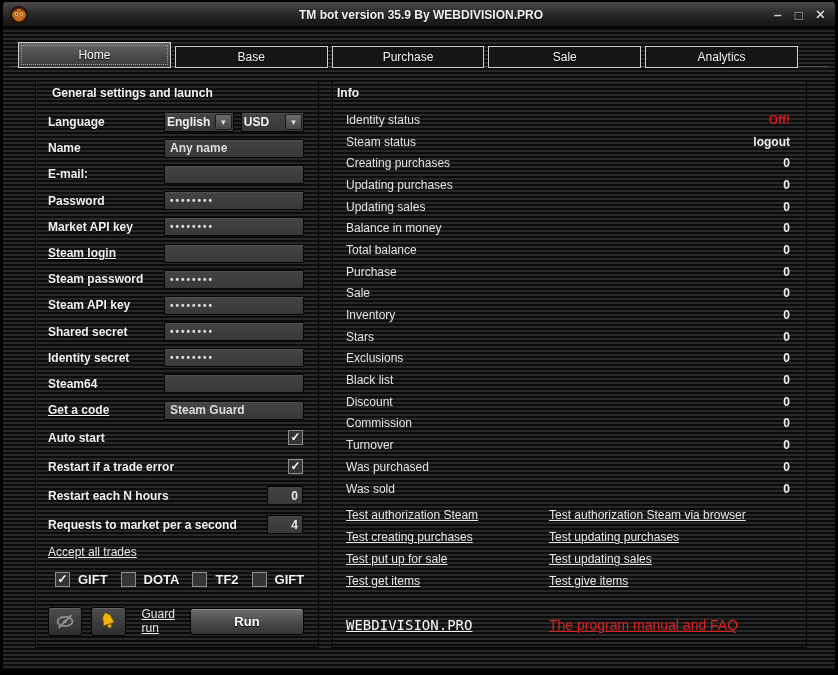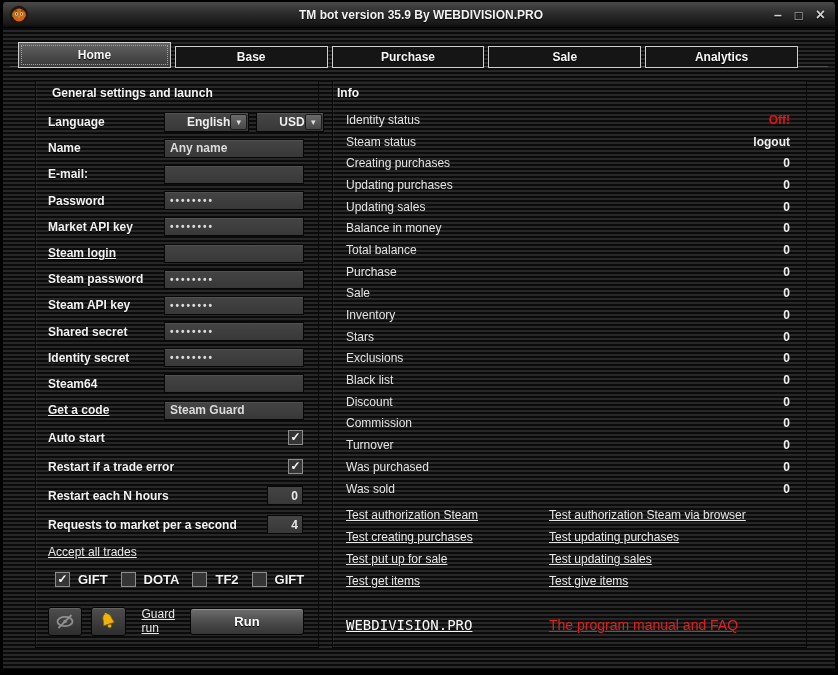--- a/index.html
+++ b/index.html
@@ -22,21 +22,21 @@
   .wcontrols{position:absolute;right:10px;top:0;height:26px;display:flex;align-items:center;gap:13px;z-index:2;}
   .wbtn{color:#cfcfcf;font-weight:bold;cursor:default;line-height:1;text-shadow:0 1px 1px #000;}
   .wbtn.min{font-size:14px;}
   .wbtn.max{font-size:13px;}
   .wbtn.close{font-size:16px;}
   
   .tabline{position:absolute;left:7px;right:7px;top:64px;height:1px;background:#6f6f6f;opacity:.55;}
   .tabbar{position:absolute;left:15px;top:40px;width:780px;height:26px;display:flex;align-items:flex-end;gap:4px;}
   .tab{
     flex:1;height:22px;display:flex;align-items:center;justify-content:center;
-    background:#151515;border:1px solid #cfcfcf;font-size:12px;font-weight:bold;color:#f5f5f5;
+    background:#151515;border:1px solid #cfcfcf;font-size:12px;font-weight:normal;color:#f5f5f5;
     cursor:default;position:relative;text-shadow:0 1px 1px #000;
   }
   .tab.active{height:26px;background:linear-gradient(#646464,#474747 60%,#3b3b3b);}
   .tab.active::after{content:"";position:absolute;inset:2px;border:1px dotted #d89e1b;}
   
   .panel{position:absolute;border:1px solid #060606;box-shadow:inset 1px 1px 0 rgba(255,255,255,.05);}
   .panel-title{font-size:12px;font-weight:bold;color:#f5f5f5;padding:5px 0 0 8px;text-shadow:0 1px 1px #000;}
   .panel.left{left:32px;top:78px;width:284px;height:568px;padding:0 14px 0 12px;}
   .panel.right{left:329px;top:78px;width:475px;height:568px;}
   .panel.left .panel-title,.panel.right .panel-title{margin-left:-4px;}
@@ -48,21 +48,21 @@
   .input{
     flex:1;height:19px;border:1px solid #070707;color:#dcdcdc;font-family:"Liberation Sans",sans-serif;
     background:linear-gradient(#444,#383838);box-shadow:inset 0 1px 0 rgba(255,255,255,.07);
     font-size:12px;font-weight:bold;padding:0 5px;min-width:0;outline:none;
   }
   .input.pw{letter-spacing:2px;font-size:10px;}
   .combos{flex:1;display:flex;gap:7px;}
   .combo{flex:1.05;height:20px;border:1px solid #070707;background:linear-gradient(#454545,#383838);
     display:flex;align-items:center;box-shadow:inset 0 1px 0 rgba(255,255,255,.07);}
   .combo.second{flex:.95;}
-  .combo-text{flex:1;font-size:12px;font-weight:bold;color:#eee;padding-left:22px;}
+  .combo-text{flex:1;font-size:12px;font-weight:bold;color:#eee;padding-left:2px;}
   .combo-btn{width:17px;height:16px;margin-right:1px;border:1px solid #1c1c1c;border-radius:2px;
     background:linear-gradient(#6b6b6b,#474747);color:#dedede;font-size:9px;display:flex;align-items:center;justify-content:center;}
   .trow{display:flex;align-items:center;height:29px;}
   .trow .flabel{flex:1;width:auto;}
   .cbox{width:15px;height:15px;flex:none;margin-right:1px;border:1px solid #8d8d8d;background:#353535;
     color:#fff;font-size:12px;font-weight:bold;line-height:13px;text-align:center;}
   .ninput{width:36px;flex:none;margin-right:1px;height:19px;border:1px solid #070707;text-align:right;
     background:linear-gradient(#444,#383838);color:#e8e8e8;font-size:12px;font-weight:bold;padding:0 4px;outline:none;font-family:"Liberation Sans",sans-serif;}
   .acceptrow{height:26px;display:flex;align-items:center;}
   .acceptrow a{font-size:12px;color:#e8e8e8;text-decoration:underline;cursor:pointer;}

